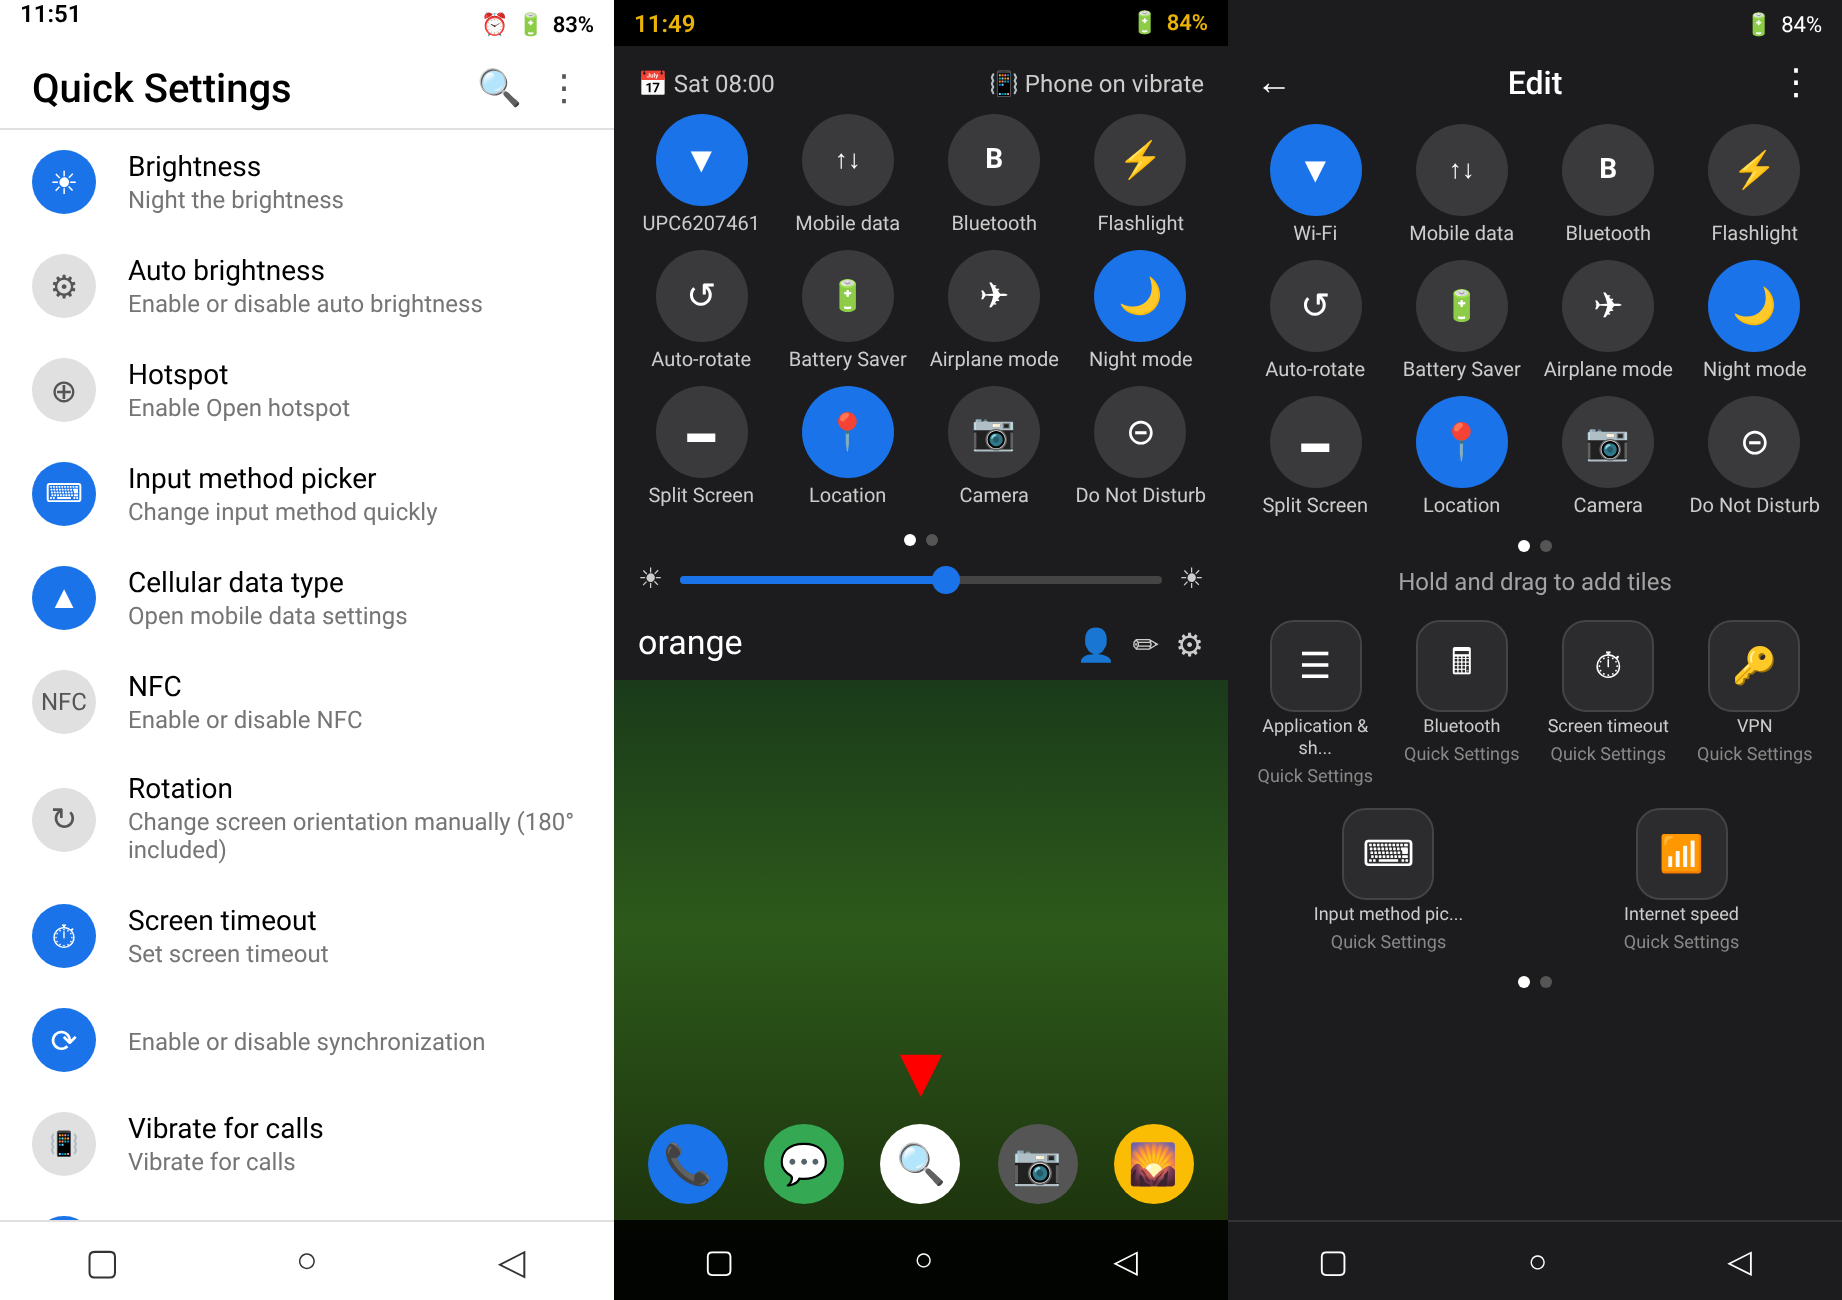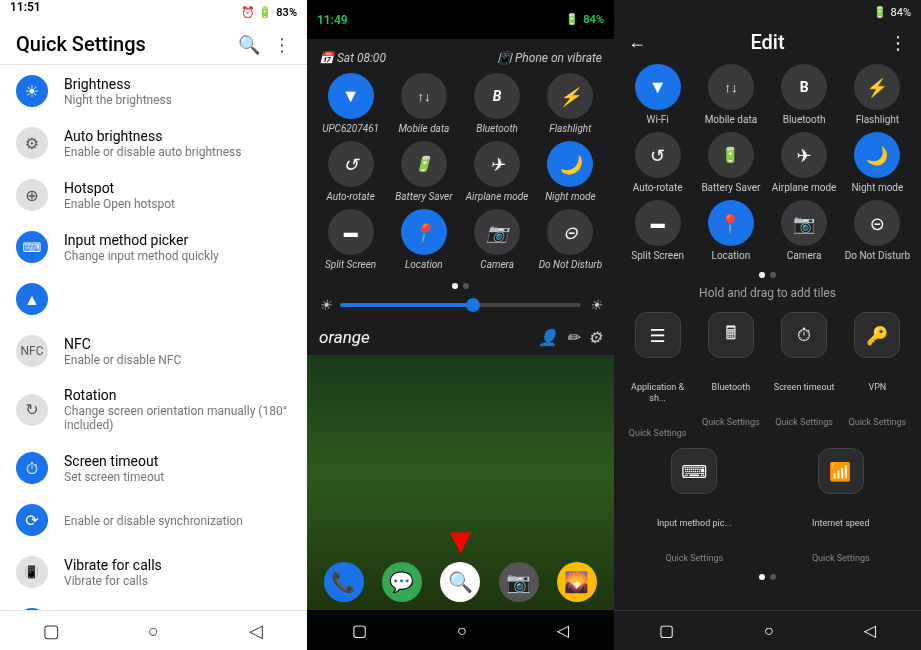--- a/index.html
+++ b/index.html
@@ -112,36 +112,35 @@
       width: 307px;
       height: 650px;
       background: #000;
       display: flex;
       flex-direction: column;
       flex-shrink: 0;
       position: relative;
       overflow: hidden;
     }
     .panel2-statusbar {
-      height: 39px;
+      height: 23px;
       background: rgba(0,0,0,0.85);
       display: flex;
       align-items: center;
       justify-content: space-between;
       padding: 0 10px;
       font-size: 12px;
       font-weight: 600;
-      color: #22c55e;
+      color: #eab308;
       z-index: 10;
     }
     .panel2-qs-panel {
       background: #1c1c1e;
       padding: 8px 10px 0;
       z-index: 10;
-      font-style: italic;
     }
     .panel2-qs-header {
       display: flex;
       align-items: center;
       justify-content: space-between;
       padding: 4px 2px 8px;
       color: #ccc;
       font-size: 12px;
     }
     .qs-grid {
@@ -293,21 +292,21 @@
       font-size: 12px;
       color: #fff;
     }
     .panel3-header {
       display: flex;
       align-items: center;
       justify-content: space-between;
       padding: 6px 14px;
     }
     .panel3-title {
-      font-size: 20px;
+      font-size: 16px;
       color: #fff;
       font-weight: 500;
     }
     .panel3-back { color: #fff; font-size: 18px; }
     .panel3-more { color: #fff; font-size: 18px; }
     .panel3-qs-grid {
       display: grid;
       grid-template-columns: repeat(4, 1fr);
       gap: 6px;
       padding: 4px 10px;
@@ -377,21 +376,20 @@
       align-items: center;
       justify-content: center;
       font-size: 18px;
       color: #fff;
     }
     .extra-tile-label {
       font-size: 9px;
       color: #ccc;
       text-align: center;
       line-height: 1.2;
-      margin-top: 21px;
     }
     .panel3-extra2-grid {
       display: grid;
       grid-template-columns: repeat(2, 1fr);
       gap: 6px;
       padding: 6px 10px;
     }
     .panel3-navbar {
       margin-top: auto;
       height: 40px;
@@ -452,20 +450,24 @@
     </div>
     <div class="settings-item">
       <div class="settings-item-icon icon-blue" style="font-size:13px;">⌨</div>
       <div class="settings-item-text">
         <div class="settings-item-title">Input method picker</div>
         <div class="settings-item-subtitle">Change input method quickly</div>
       </div>
     </div>
     <div class="settings-item">
       <div class="settings-item-icon icon-blue">▲</div>
+      <div class="settings-item-text">
+        <div class="settings-item-title">Cellular data type</div>
+        <div class="settings-item-subtitle">Open mobile data settings</div>
+      </div>
     </div>
     <div class="settings-item">
       <div class="settings-item-icon icon-gray" style="font-size:12px;">NFC</div>
       <div class="settings-item-text">
         <div class="settings-item-title">NFC</div>
         <div class="settings-item-subtitle">Enable or disable NFC</div>
       </div>
     </div>
     <div class="settings-item">
       <div class="settings-item-icon icon-gray">↻</div>

